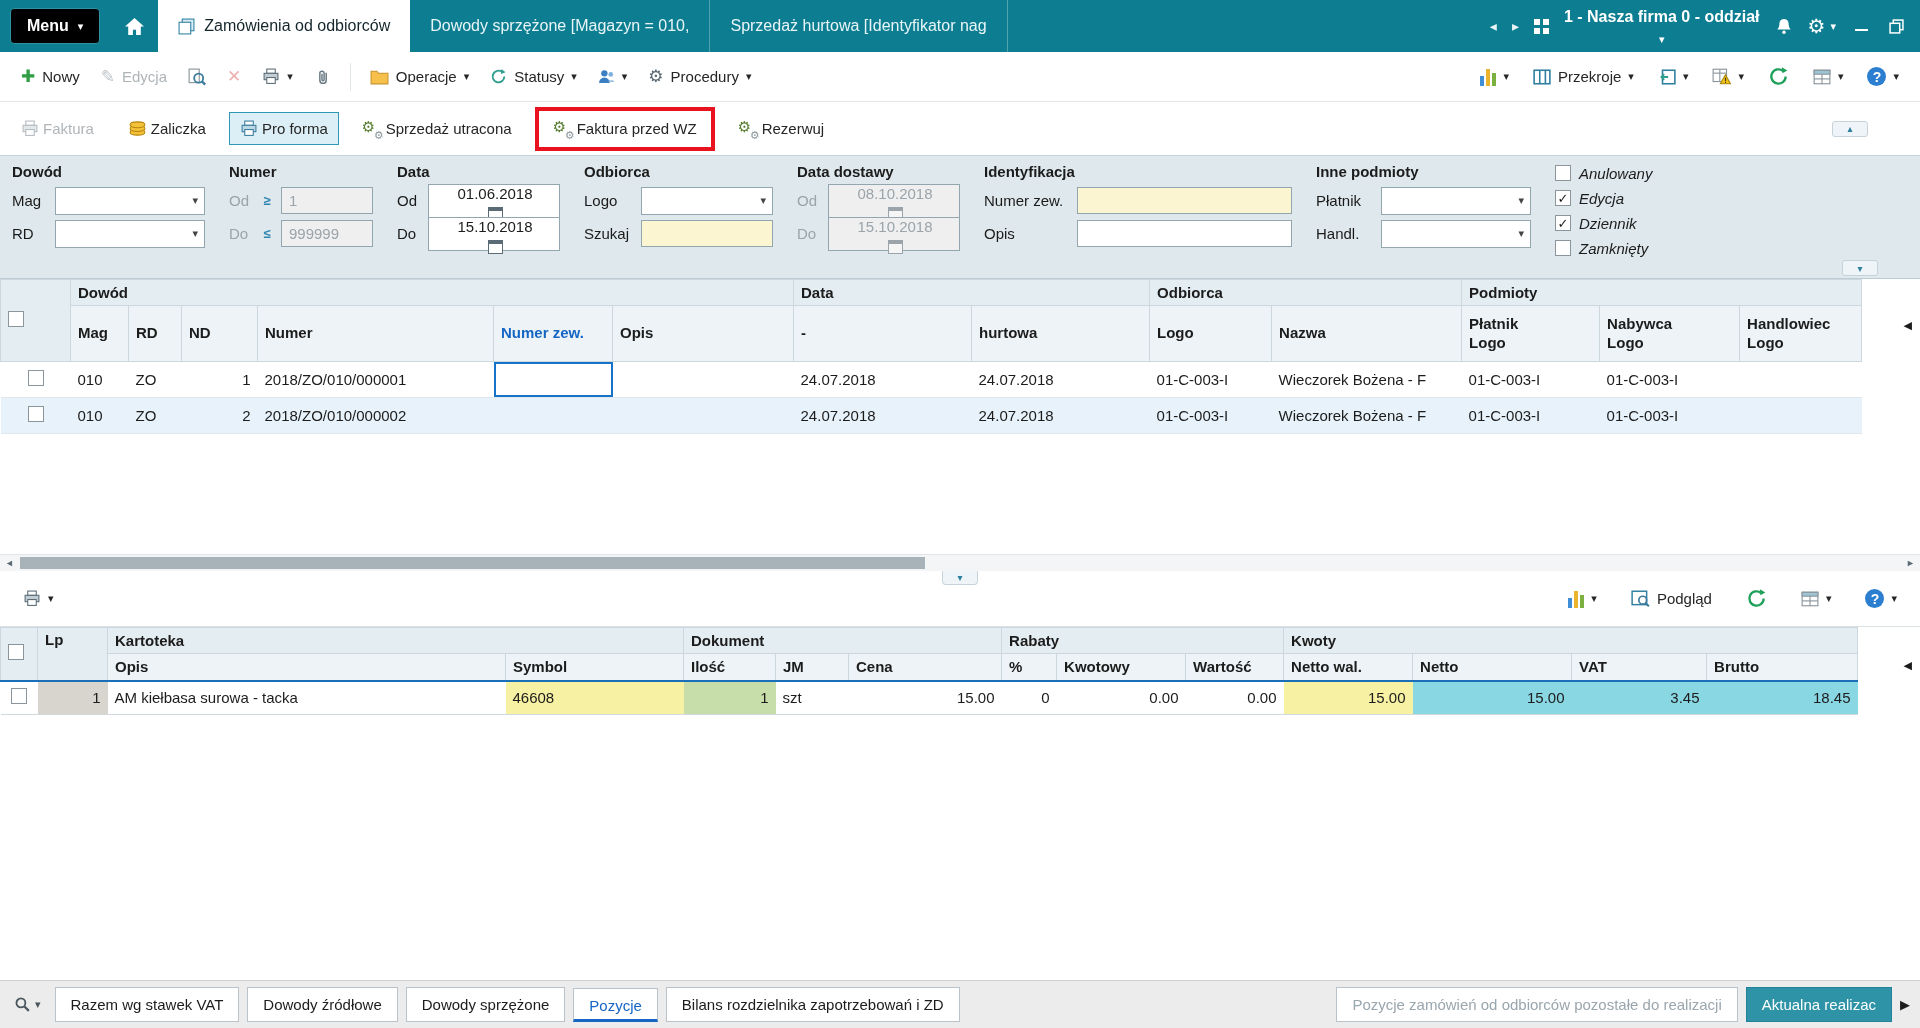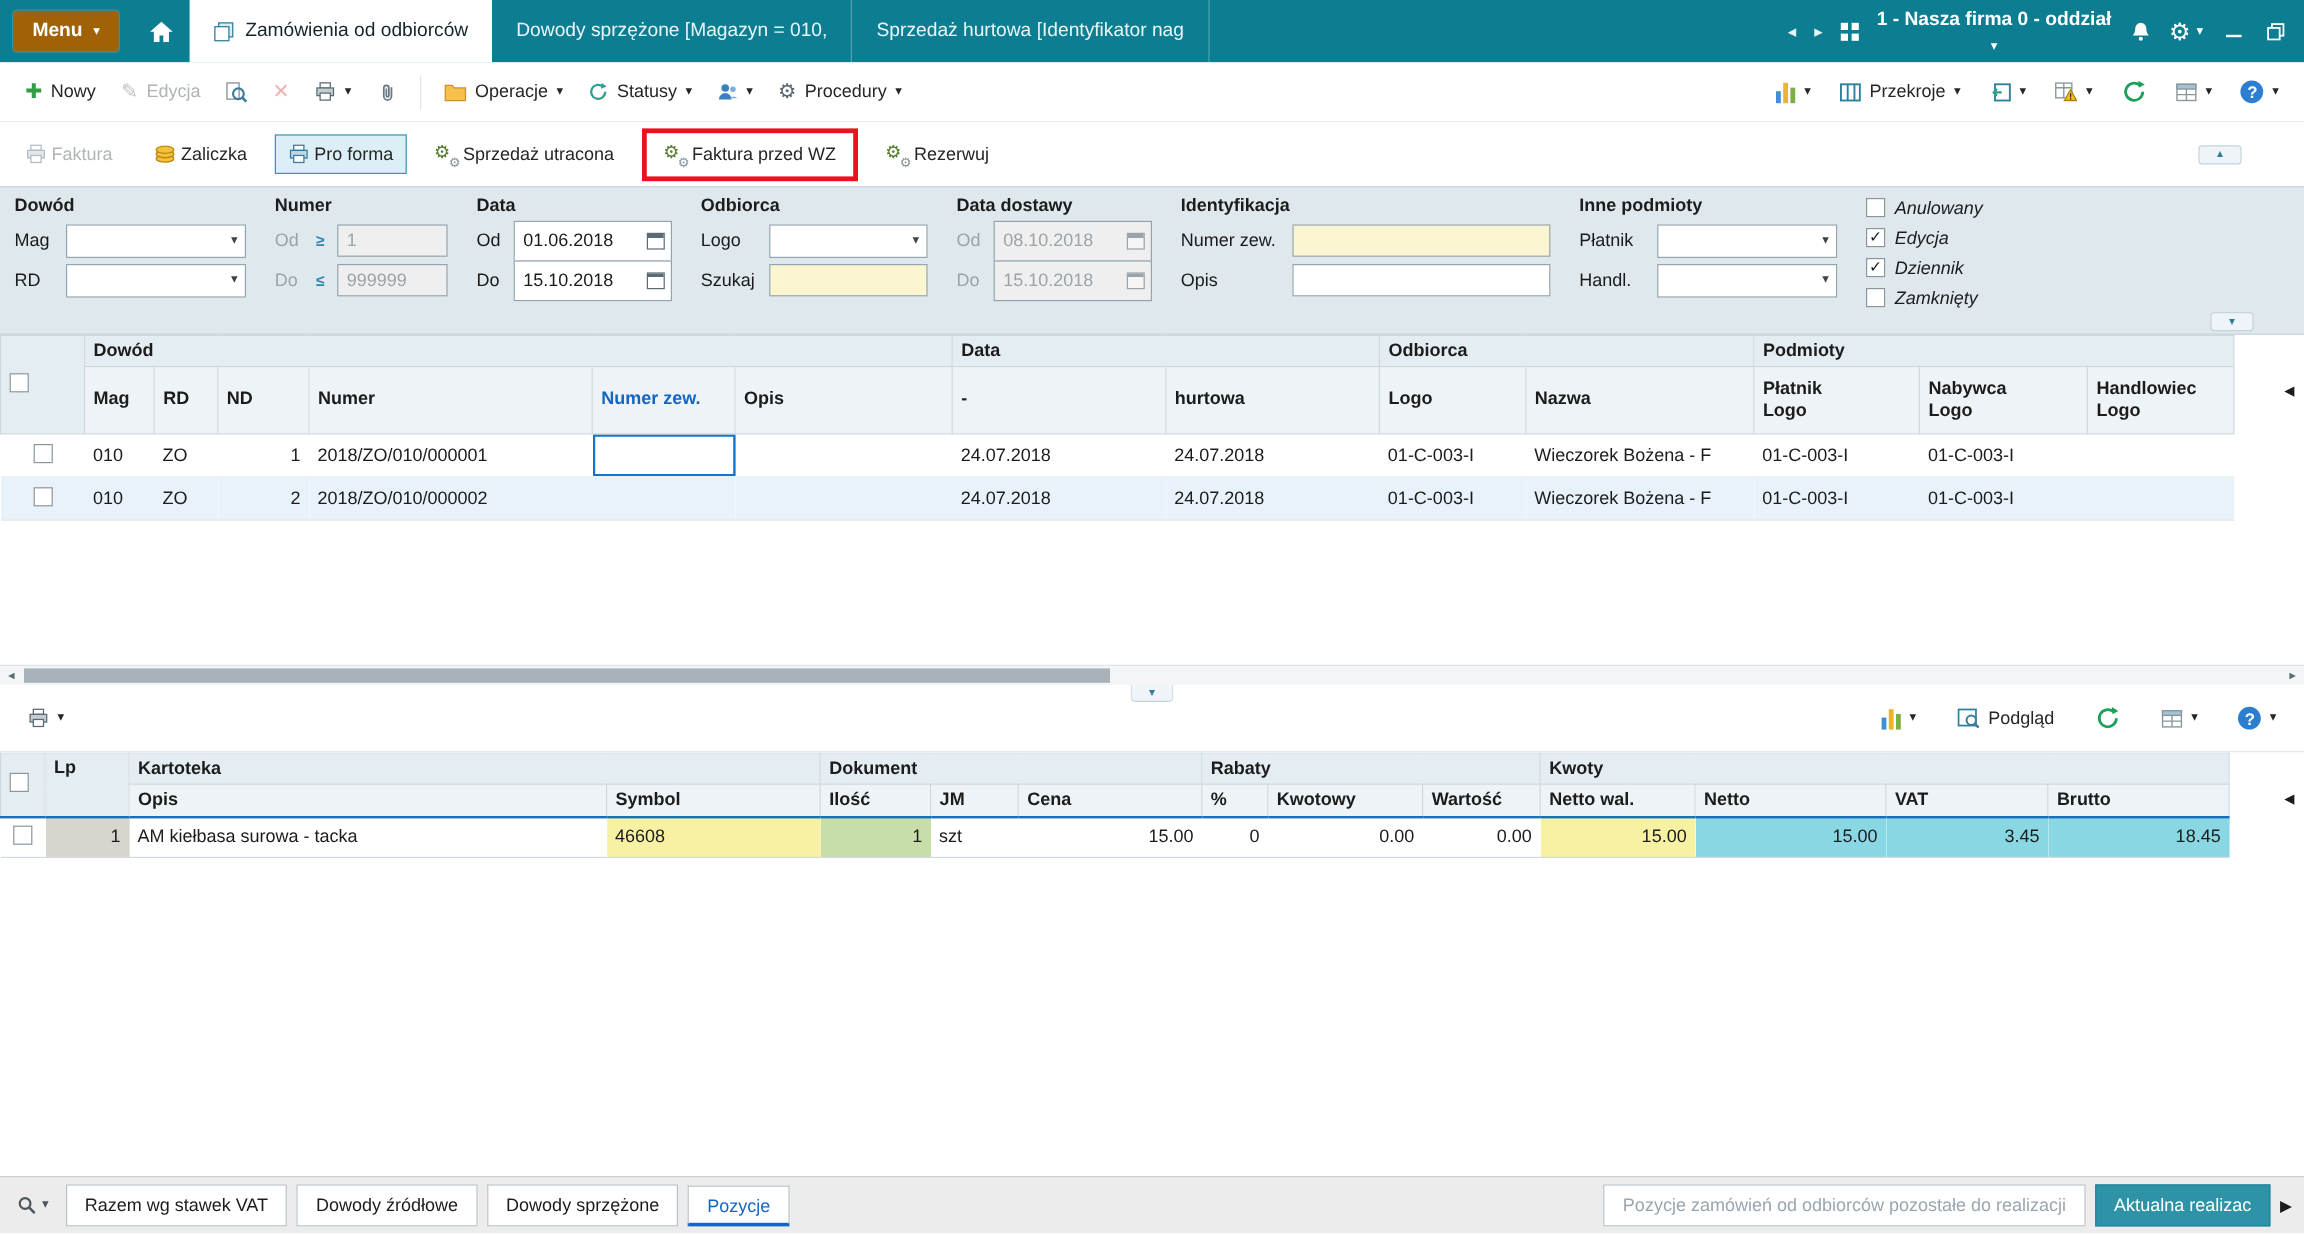--- a/index.html
+++ b/index.html
@@ -2,21 +2,21 @@
 <html><head>
 <meta charset="utf-8">
 <style>
 * { margin:0; padding:0; box-sizing:border-box; }
 html,body { width:1920px; height:1028px; overflow:hidden; }
 body { font-family:"Liberation Sans","DejaVu Sans",sans-serif; font-size:15px; color:#1c1c1c; background:#fff; }
 .app { width:1920px; height:1028px; display:flex; flex-direction:column; }
 
 
 .topbar { height:52px; background:#0d7e91; display:flex; align-items:stretch; color:#fff; flex:0 0 auto; }
-.menu-btn { margin:8px 10px; background:#a16207; border:1px solid #2f93a4; border-radius:4px; color:#fff; font-weight:700; font-size:16px; display:flex; align-items:center; gap:9px; padding:0 16px; cursor:pointer; }
+.menu-btn { margin:8px 10px; background:#000000; border:1px solid #2f93a4; border-radius:4px; color:#fff; font-weight:700; font-size:16px; display:flex; align-items:center; gap:9px; padding:0 16px; cursor:pointer; }
 .home-btn { width:48px; display:flex; align-items:center; justify-content:center; cursor:pointer; }
 .toptabs { display:flex; align-items:stretch; }
 .toptab { display:flex; align-items:center; gap:9px; padding:0 20px; font-size:16px; color:#e8f5f8; border-right:1px solid rgba(255,255,255,.28); cursor:pointer; max-width:340px; white-space:nowrap; overflow:hidden; }
 .toptab.active { background:#fff; color:#14262c; border-right:none; font-weight:400; }
 .topbar-right { margin-left:auto; display:flex; align-items:center; gap:15px; padding-right:14px; }
 .navarr { font-size:14px; cursor:pointer; color:#e8f5f8; }
 .grid4 { display:grid; grid-template-columns:6px 6px; grid-template-rows:6px 6px; gap:3px; cursor:pointer; }
 .grid4 i { background:#fff; display:block; }
 .company { display:flex; align-items:center; gap:8px; font-weight:700; font-size:16px; cursor:pointer; white-space:nowrap;flex-direction:column; }
 .car { font-size:11px; line-height:1; font-weight:400; }
@@ -60,21 +60,21 @@
 .flabel.gray { color:#9aa4aa; }
 .lw34 { width:36px; } .lw24 { width:24px; } .lw48 { width:50px; } .lw86 { width:86px; } .lw56 { width:58px; }
 .cmp { font-weight:700; color:#2f86b3; font-size:13px; width:14px; text-align:center; }
 .combo { width:150px; height:28px; border:1px solid #93a6b0; background:#fff; display:flex; align-items:center; justify-content:flex-end; padding:0 6px; cursor:pointer; }
 .combo .car { color:#444; }
 .combo.narrow { width:132px; }
 .inp { height:27px; border:1px solid #93a6b0; background:#fff; padding:0 7px; display:flex; align-items:center; }
 .inp.yellow { background:#fbf5d2; }
 .inp.gray { background:#efefef; color:#9aa4aa; }
 .inp.w92 { width:92px; } .inp.w132 { width:132px; } .inp.w215 { width:215px; }
-.dinp { width:132px; height:34px; border:1px solid #93a6b0; background:#fff; padding:0 5px 0 7px; display:flex; align-items:center; gap:5px; }
+.dinp { width:132px; height:34px; border:1px solid #93a6b0; background:#fff; padding:0 5px 0 7px; display:flex; align-items:center; gap:5px;flex-direction:column; }
 .dinp .dval { flex:1; }
 .dinp.gray { background:#efefef; color:#9aa4aa; }
 .cal { width:15px; height:14px; border:1px solid #5a6b76; background:linear-gradient(#5a6b76 0 3px, #fff 3px); flex:0 0 auto; }
 .dinp.gray .cal { border-color:#9aa4aa; background:linear-gradient(#9aa4aa 0 3px, #f5f5f5 3px); }
 .chksec { padding-top:4px; }
 .chkrow { display:flex; align-items:flex-start; gap:8px; height:25px;font-style:italic; }
 .cbox { width:16px; height:16px; border:1px solid #8a959c; background:#fff; display:inline-flex; align-items:center; justify-content:center; cursor:pointer; flex:0 0 auto; }
 .cbox.checked::after { content:"✓"; font-size:13px; font-weight:700; color:#1c1c1c; }
 .collapse-dn { position:absolute; right:42px; bottom:2px; }
 
@@ -732,18 +732,19 @@
       <svg width="17" height="17" viewBox="0 0 16 16">
           <circle cx="6.5" cy="6.5" r="4.2" fill="none" stroke="#4a555c" stroke-width="1.7"></circle>
           <line x1="9.8" y1="9.8" x2="14" y2="14" stroke="#4a555c" stroke-width="2"></line>
         </svg>
       <b class="car" style="color:#4a555c;">▾</b>
     </div>
     <div class="btab"><span>Razem wg stawek VAT</span></div>
     <div class="btab"><span>Dowody źródłowe</span></div>
     <div class="btab"><span>Dowody sprzężone</span></div>
     <div class="btab active"><span>Pozycje</span></div>
+    <div class="btab"><span>Bilans rozdzielnika zapotrzebowań i ZD</span></div>
     <div class="btab disabled" style="margin-left:auto;"><span>Pozycje zamówień od odbiorców pozostałe do realizacji</span></div>
     <div class="btab highlight"><span>Aktualna realizac</span></div>
     <span class="tab-next" style="margin-left:0;">▶</span>
   </div>
 
 </div>
 
 </body></html>

